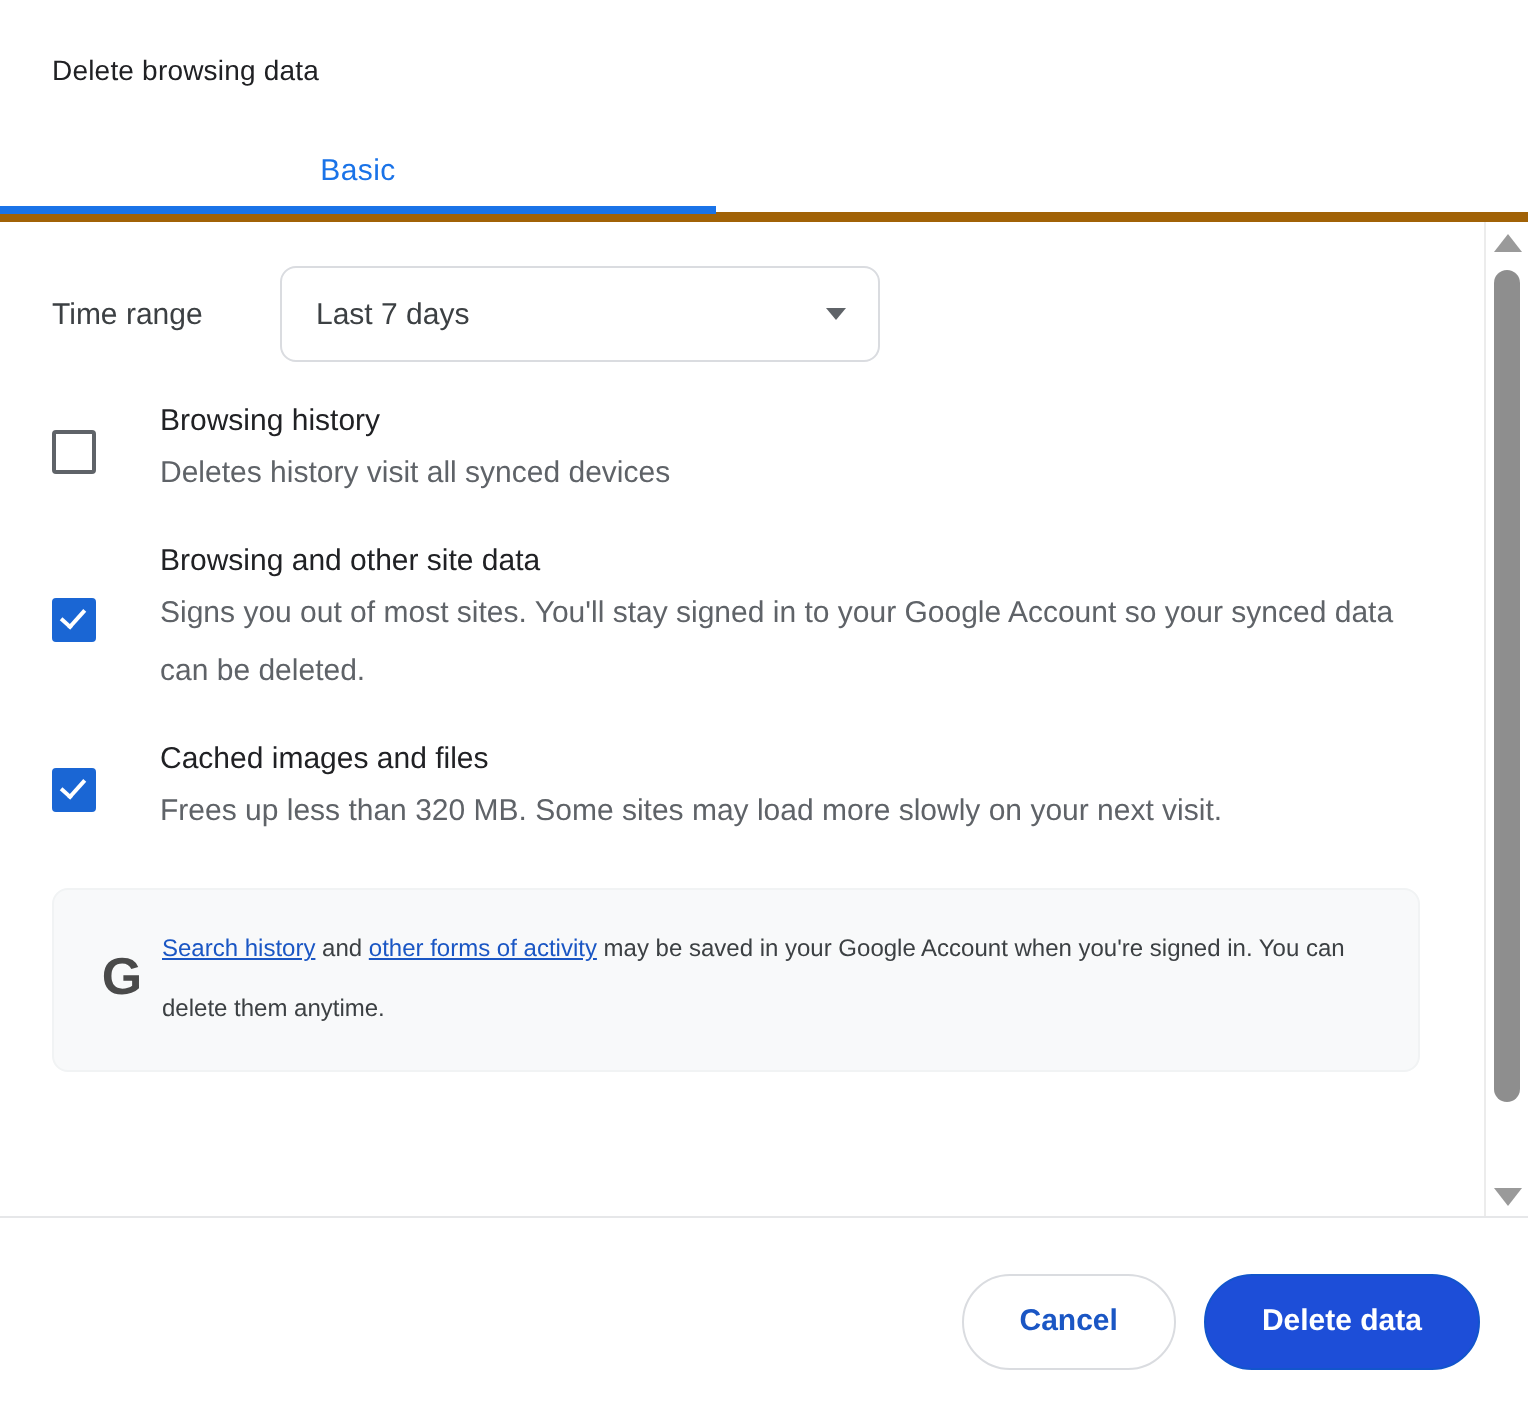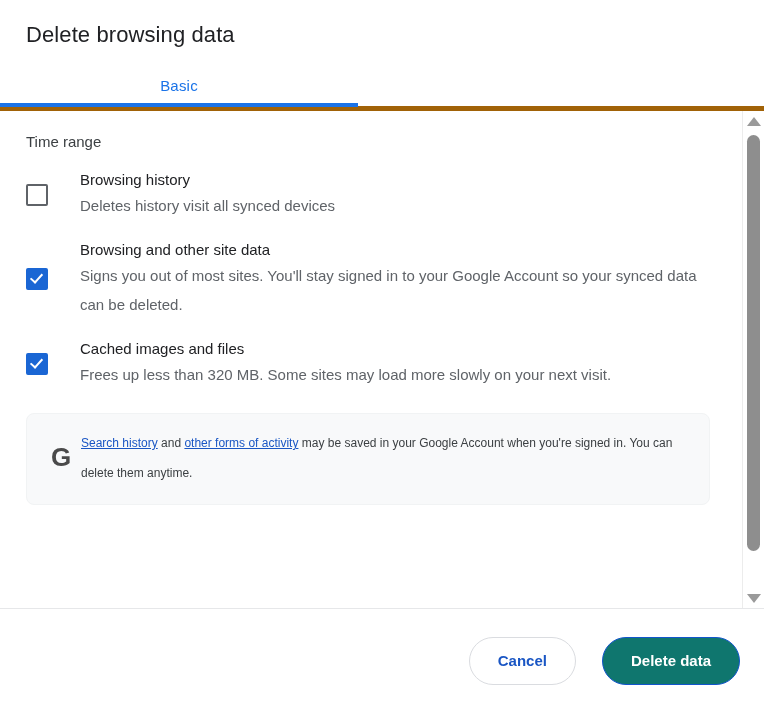--- a/index.html
+++ b/index.html
@@ -18,21 +18,21 @@
     position: relative;
     width: 764px;
     height: 712px;
     background: #ffffff;
     display: flex;
     flex-direction: column;
   }
 
   
   .title {
-    font-size: 22px;
+    font-size: 14px;
     line-height: 26px;
     color: #202124;
     padding: 22px 0 0 26px;
     letter-spacing: 0.1px;
   }
 
   
   .tabs {
     position: relative;
     display: flex;
@@ -251,21 +251,21 @@
 
   
   .footer {
     flex: 0 0 auto;
     height: 104px;
     border-top: 1px solid #e6e7e9;
     display: flex;
     align-items: center;
     justify-content: flex-end;
     padding-right: 24px;
-    gap: 26px;
+    gap: 14px;
     box-sizing: border-box;
     background: #fff;
   }
   .btn {
     font-size: 15px;
     font-weight: bold;
     border-radius: 100px;
     cursor: pointer;
     display: flex;
     align-items: center;
@@ -276,21 +276,21 @@
     height: 48px;
     padding: 0 28px;
     border: 1px solid #dadce0;
     background: #fff;
     color: #1a56c4;
   }
   .btn-primary {
     height: 48px;
     padding: 0 28px;
     border: 1px solid #1255cc;
-    background: #0f766e;
+    background: #1d4ed8;
     color: #ffffff;
   }
 </style>
 </head>
 <body>
 
 <div class="dialog">
 
   <div class="title">Delete browsing data</div>
 
@@ -298,20 +298,24 @@
     <div class="tab active">Basic</div>
     <div class="tab-indicator"></div>
   </div>
 
   <div class="body-wrap">
 
     <div class="scroll-area">
 
       <div class="timerange-row">
         <div class="timerange-label">Time range</div>
+        <div class="select">
+          <span class="select-value">Last 7 days</span>
+          <span class="select-arrow"></span>
+        </div>
       </div>
 
       <div class="cb-row">
         <div class="cb-box-cell">
           <div class="checkbox unchecked"></div>
         </div>
         <div class="cb-text">
           <div class="cb-title">Browsing history</div>
           <div class="cb-desc">Deletes history visit all synced devices</div>
         </div>

